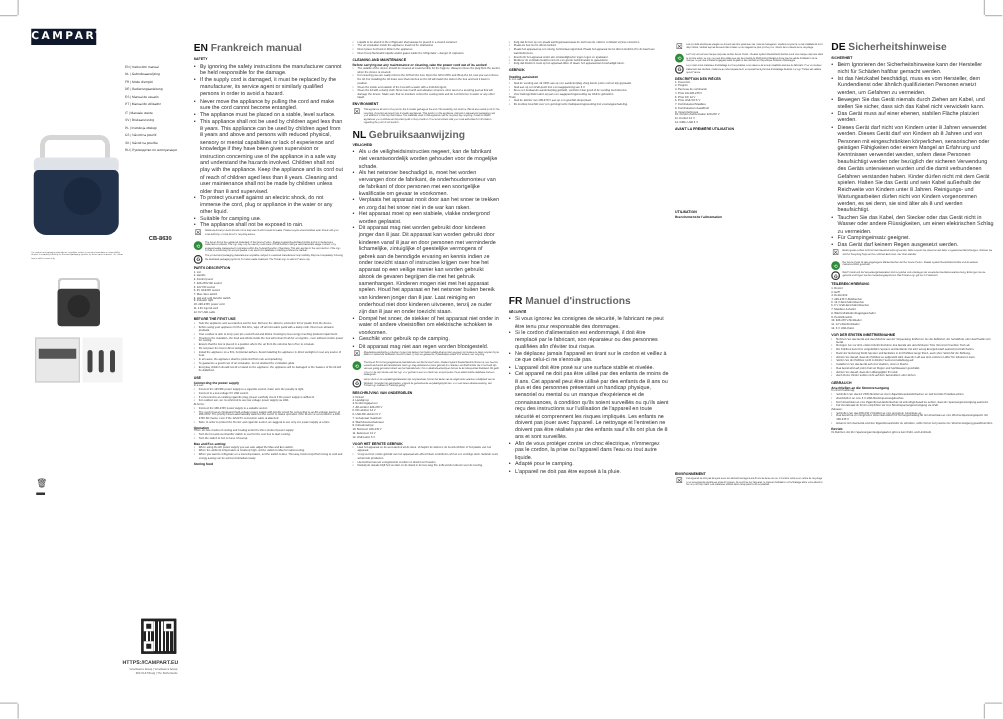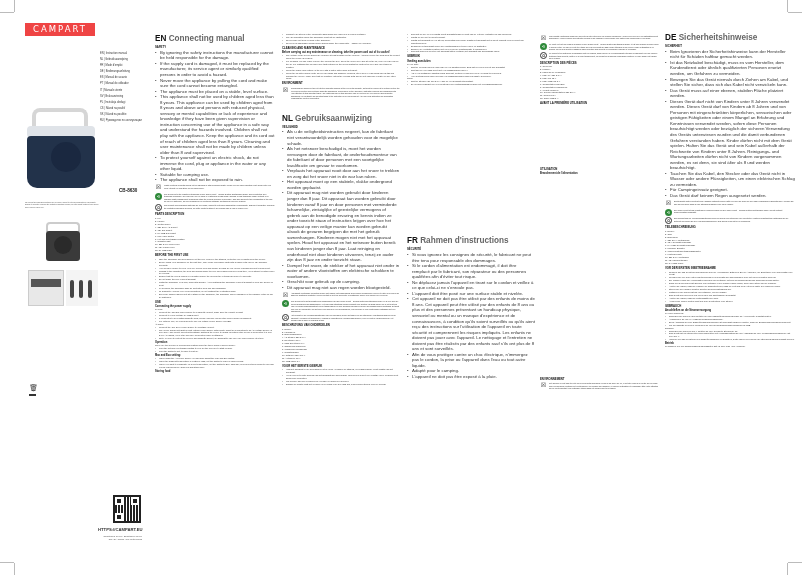--- a/index.html
+++ b/index.html
@@ -9,21 +9,21 @@
 .crop.tl1{left:0;top:12px;width:14px;height:1px;border-top-width:1px}
 .crop.tl2{left:14px;top:0;width:1px;height:12px;border-left-width:1px}
 .crop.tr1{right:0;top:12px;width:14px;border-top-width:1px}
 .crop.tr2{right:14px;top:0;height:12px;border-left-width:1px}
 .crop.bl1{left:0;bottom:12px;width:14px;border-top-width:1px}
 .crop.bl2{left:14px;bottom:0;height:12px;border-left-width:1px}
 .crop.br1{right:0;bottom:12px;width:14px;border-top-width:1px}
 .crop.br2{right:14px;bottom:0;height:12px;border-left-width:1px}
 
 .left{position:absolute;left:0;top:0;width:150px;height:575px}
-.logo{position:absolute;left:25px;top:23px;width:70px;height:13px;background:#ef4444;color:#fff;font-family:"DejaVu Sans",sans-serif;font-weight:normal;font-size:8.5px;letter-spacing:2px;text-align:center;line-height:13px}
+.logo{position:absolute;left:25px;top:23px;width:52px;height:13px;background:#0f172a;color:#fff;font-family:"DejaVu Sans",sans-serif;font-weight:bold;font-size:8.5px;letter-spacing:2px;text-align:center;line-height:13px}
 .langs{position:absolute;left:100px;top:51px;width:50px}
 .langs li{list-style:none;font-size:2.6px;line-height:6.1px;color:#333;white-space:nowrap}
 .product{position:absolute;left:25px;top:108px;width:72px;height:80px}
 .product .handle{position:absolute;left:7px;top:0;width:56px;height:24px;border:4px solid #d6d6d6;border-bottom:none;border-radius:8px 8px 0 0}
 .product .lid{position:absolute;left:2px;top:18px;width:68px;height:12px;background:#dfe3e8;border-radius:4px}
 .product .body{position:absolute;left:2px;top:28px;width:68px;height:52px;background:#22324a;border-radius:4px 4px 10px 10px}
 .product .disc{position:absolute;left:24px;top:6px;width:30px;height:30px;border-radius:50%;background:#1a2840}
 .model{position:absolute;left:119px;top:188px;font-size:4.6px;font-weight:bold;color:#222}
 .caption{position:absolute;left:25px;top:202px;width:75px;font-size:1.6px;line-height:2.3px;color:#555}
 .fig2{position:absolute;left:40px;top:222px;width:50px;height:40px}
@@ -119,21 +119,21 @@
       <i style="left:0;bottom:0"></i>
     </div>
   <div class="url">HTTPS://CAMPART.EU</div>
   <div class="addr">
     <div>Smartwares Group | Smartwares Group</div>
     <div>5014 BA Tilburg | The Netherlands</div>
   </div>
 </div>
 
 <div class="col" style="left:155px;top:34px;width:120px">
-  <h1><span>EN</span> <span class="rest">Connecting manual</span></h1>
+  <h1><span>EN</span> <span class="rest">Frankreich manual</span></h1>
   <h2>SAFETY</h2>
   <ul class="big">
     <li>By ignoring the safety instructions the manufacturer cannot be held responsible for the damage.</li>
     <li>If the supply cord is damaged, it must be replaced by the manufacturer, its service agent or similarly qualified persons in order to avoid a hazard.</li>
     <li>Never move the appliance by pulling the cord and make sure the cord cannot become entangled.</li>
     <li>The appliance must be placed on a stable, level surface.</li>
     <li>This appliance shall not be used by children aged less than 8 years. This appliance can be used by children aged from 8 years and above and persons with reduced physical, sensory or mental capabilities or lack of experience and knowledge if they have been given supervision or instruction concerning use of the appliance in a safe way and understand the hazards involved. Children shall not play with the appliance. Keep the appliance and its cord out of reach of children aged less than 8 years. Cleaning and user maintenance shall not be made by children unless older than 8 and supervised.</li>
     <li>To protect yourself against an electric shock, do not immerse the cord, plug or appliance in the water or any other liquid.</li>
     <li>Suitable for camping use.</li>
     <li>The appliance shall not be exposed to rain.</li>
@@ -222,21 +222,21 @@
       <li>For cleaning you can easily remove the lid from the box. Open the lid for 60% and lift up the lid, now you can remove the lid. For installing the lid make sure that notches on the lid will match the slots in the box and lock it back in position.</li>
       <li>Clean the inside and outside of the box with a water with a mild detergent.</li>
       <li>Clean the lid with a damp cloth. Never use harsh and abrasive cleaners, steel wool or a scouring pad as this will damage the device. Make sure that no moisture enters the cooling slots and do not immerse in water or any other liquid.</li>
   </ul>
   <h2>ENVIRONMENT</h2>
   <div class="note">
       <span class="ic">☒</span>
       <span>This appliance should not be put into the domestic garbage at the end of its durability, but must be offered at a central point for the recycling of electric and electronic domestic appliances. This symbol on the appliance, instruction manual and packaging puts your attention to this important issue. The materials used in this appliance can be recycled. By recycling of used domestic appliances you contribute an important push to the protection of our environment. Ask your local authorities for information regarding the point of recollection.</span>
     </div>
 
-  <h1 style="margin-top:14px"><span>NL</span> <span class="rest">Gebruiksaanwijzing</span></h1>
+  <h1 style="margin-top:3px"><span>NL</span> <span class="rest">Gebruiksaanwijzing</span></h1>
   <h2>VEILIGHEID</h2>
   <ul class="big">
     <li>Als u de veiligheidsinstructies negeert, kan de fabrikant niet verantwoordelijk worden gehouden voor de mogelijke schade.</li>
       <li>Als het netsnoer beschadigd is, moet het worden vervangen door de fabrikant, de onderhoudsmonteur van de fabrikant of door personen met een soortgelijke kwalificatie om gevaar te voorkomen.</li>
       <li>Verplaats het apparaat nooit door aan het snoer te trekken en zorg dat het snoer niet in de war kan raken.</li>
     <li>Het apparaat moet op een stabiele, vlakke ondergrond worden geplaatst.</li>
       <li>Dit apparaat mag niet worden gebruikt door kinderen jonger dan 8 jaar. Dit apparaat kan worden gebruikt door kinderen vanaf 8 jaar en door personen met verminderde lichamelijke, zintuiglijke of geestelijke vermogens of gebrek aan de benodigde ervaring en kennis indien ze onder toezicht staan of instructies krijgen over hoe het apparaat op een veilige manier kan worden gebruikt alsook de gevaren begrijpen die met het gebruik samenhangen. Kinderen mogen niet met het apparaat spelen. Houd het apparaat en het netsnoer buiten bereik van kinderen jonger dan 8 jaar. Laat reiniging en onderhoud niet door kinderen uitvoeren, tenzij ze ouder zijn dan 8 jaar en onder toezicht staan.</li>
       <li>Dompel het snoer, de stekker of het apparaat niet onder in water of andere vloeistoffen om elektrische schokken te voorkomen.</li>
     <li>Geschikt voor gebruik op de camping.</li>
       <li>Dit apparaat mag niet aan regen worden blootgesteld.</li>
@@ -294,21 +294,21 @@
       <li>Sluit aan op een USB-poort met een laagspanning van 5 V.</li>
       <li>Als u een bestaande aanstekerplug gebruikt, controleer dan goed of de voeding toereikend is.</li>
       <li>Voor buitengebruik raden wij aan een laagspanningsvoeding via USB te gebruiken.</li>
   </ul>
   <p class="small">Thuis:</p>
   <ul class="small">
       <li>Sluit de stekker van 100-240 V aan op een geschikt stopcontact.</li>
       <li>De koelbox beschikt over een geïntegreerde multispanningsvoeding met voorrangsschakeling.</li>
     </ul>
   <div style="height:150px"></div>
-  <h1><span>FR</span> <span class="rest">Rahmen d'instructions</span></h1>
+  <h1><span>FR</span> <span class="rest">Manuel d'instructions</span></h1>
   <h2>SÉCURITÉ</h2>
   <ul class="big">
     <li>Si vous ignorez les consignes de sécurité, le fabricant ne peut être tenu pour responsable des dommages.</li>
       <li>Si le cordon d'alimentation est endommagé, il doit être remplacé par le fabricant, son réparateur ou des personnes qualifiées afin d'éviter tout risque.</li>
       <li>Ne déplacez jamais l'appareil en tirant sur le cordon et veillez à ce que celui-ci ne s'enroule pas.</li>
     <li>L'appareil doit être posé sur une surface stable et nivelée.</li>
       <li>Cet appareil ne doit pas être utilisé par des enfants de moins de 8 ans. Cet appareil peut être utilisé par des enfants de 8 ans ou plus et des personnes présentant un handicap physique, sensoriel ou mental ou un manque d'expérience et de connaissances, à condition qu'ils soient surveillés ou qu'ils aient reçu des instructions sur l'utilisation de l'appareil en toute sécurité et comprennent les risques impliqués. Les enfants ne doivent pas jouer avec l'appareil. Le nettoyage et l'entretien ne doivent pas être réalisés par des enfants sauf s'ils ont plus de 8 ans et sont surveillés.</li>
       <li>Afin de vous protéger contre un choc électrique, n'immergez pas le cordon, la prise ou l'appareil dans l'eau ou tout autre liquide.</li>
     <li>Adapté pour le camping.</li>
       <li>L'appareil ne doit pas être exposé à la pluie.</li>

